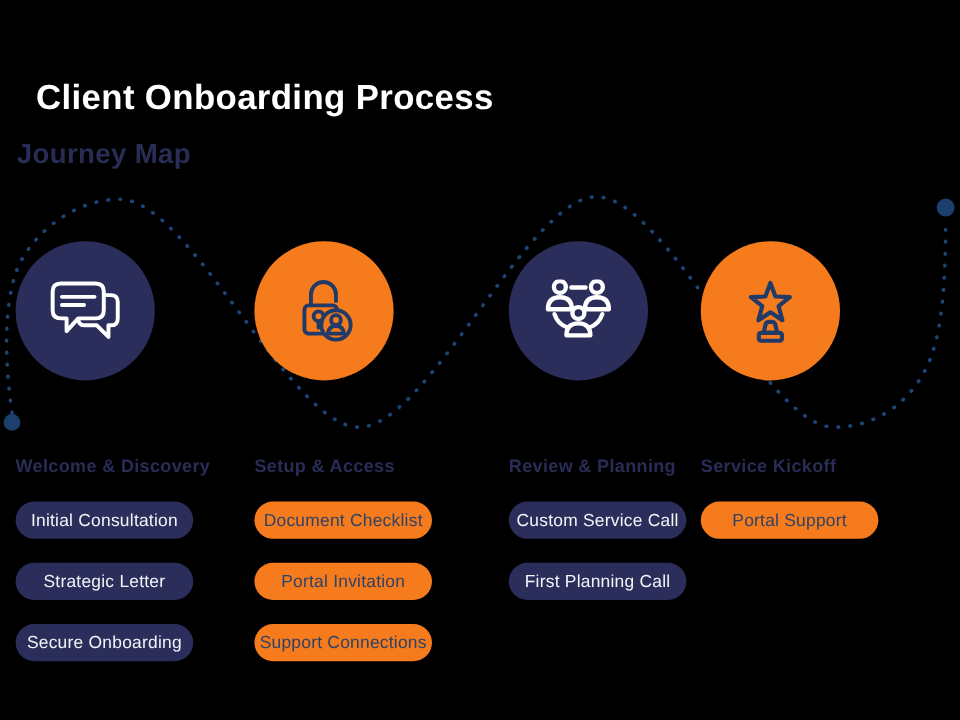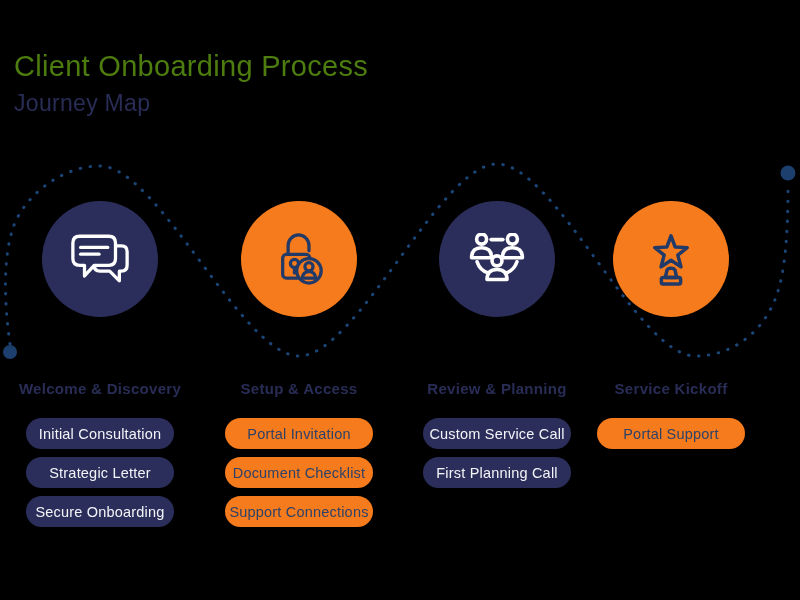--- a/index.html
+++ b/index.html
@@ -5,44 +5,44 @@
   html,body{margin:0;padding:0;}
   body{
     width:800px;height:600px;
     background:#000000;
     position:relative;
     overflow:hidden;
     font-family:"Liberation Sans", sans-serif;
   }
   .header{position:absolute;left:14px;top:50px;}
   .title{
-    font-size:29px;font-weight:normal;letter-spacing:.3px;
-    color:#4d7c0f;margin:0;
+    font-size:29px;font-weight:bold;letter-spacing:.3px;
+    color:#ffffff;margin:16px;
   }
   .subtitle{
-    font-size:23px;font-weight:400;letter-spacing:.3px;
+    font-size:23px;font-weight:700;letter-spacing:.3px;
     color:#292d56;margin-top:7px;
   }
   #connector-layer{position:absolute;left:0;top:0;z-index:0;}
   .stage{
     position:absolute;top:201px;width:174px;z-index:1;
-    display:flex;flex-direction:column;align-items:center;
+    display:flex;flex-direction:column;align-items:flex-start;
   }
   .circle{
     width:116px;height:116px;border-radius:50%;
     display:flex;align-items:center;justify-content:center;
   }
   .bg-navy{background:#2b2e5a;}
   .bg-orange{background:#f57b1c;}
   .stage-label{
     margin-top:64px;height:16px;line-height:16px;
     font-size:15px;font-weight:bold;letter-spacing:.3px;
     color:#292d56;text-align:center;white-space:nowrap;
   }
-  .pills{margin-top:21px;display:flex;flex-direction:column;gap:8px;align-items:center;}
+  .pills{margin-top:21px;display:flex;flex-direction:column;gap:20px;align-items:center;}
   .pill{
     width:148px;height:31px;border-radius:16px;
     display:flex;align-items:center;justify-content:center;
     font-size:14.5px;letter-spacing:.2px;white-space:nowrap;
   }
   .pill-navy{background:#2b2e5a;color:#f3f4f8;}
   .pill-orange{background:#f57b1c;color:#2e4268;}
 </style>
 </head>
 <body>
@@ -89,27 +89,27 @@
         <circle cx="27" cy="37" r="4.5"></circle>
         <path d="M27 41.5 V47.5"></path>
         <circle cx="43" cy="45" r="13.5" fill="#f57b1c"></circle>
         <circle cx="43" cy="40.5" r="4.5"></circle>
         <path d="M35.5 53 Q36.5 46 43 46 Q49.5 46 50.5 53 Z"></path>
       </g>
     </svg>
   </div>
   <div class="stage-label">Setup &amp; Access</div>
   <div class="pills">
+    <div class="pill pill-orange">Document Checklist</div>
     <div class="pill pill-orange">Portal Invitation</div>
-    <div class="pill pill-orange">Document Checklist</div>
     <div class="pill pill-orange">Support Connections</div>
   </div>
 </div>
 
-<div class="stage" style="left:410px">
+<div class="stage" style="left:424px">
   <div class="circle bg-navy">
     <svg width="58" height="53" viewBox="0 0 64 58">
       <g fill="none" stroke="#ffffff" stroke-width="4" stroke-linejoin="round" stroke-linecap="round">
         <path d="M25.5 7 H38.5"></path>
         <path d="M10 31.5 Q13 41 22.5 44"></path>
         <path d="M54 31.5 Q51 41 41.5 44"></path>
         <circle cx="15" cy="6.5" r="5.5" fill="#2b2e5a"></circle>
         <path d="M4 27 Q4 16 15 16 Q26 16 26 27 Z" fill="#2b2e5a"></path>
         <circle cx="49" cy="6.5" r="5.5" fill="#2b2e5a"></circle>
         <path d="M38 27 Q38 16 49 16 Q60 16 60 27 Z" fill="#2b2e5a"></path>

